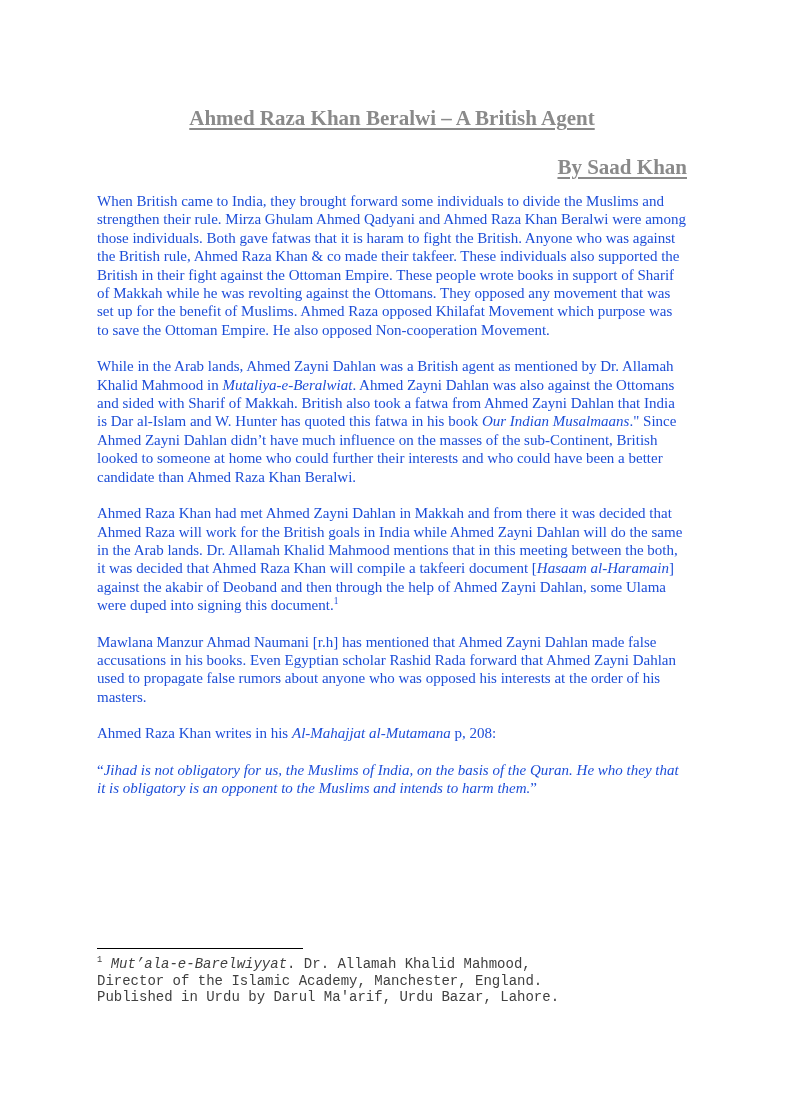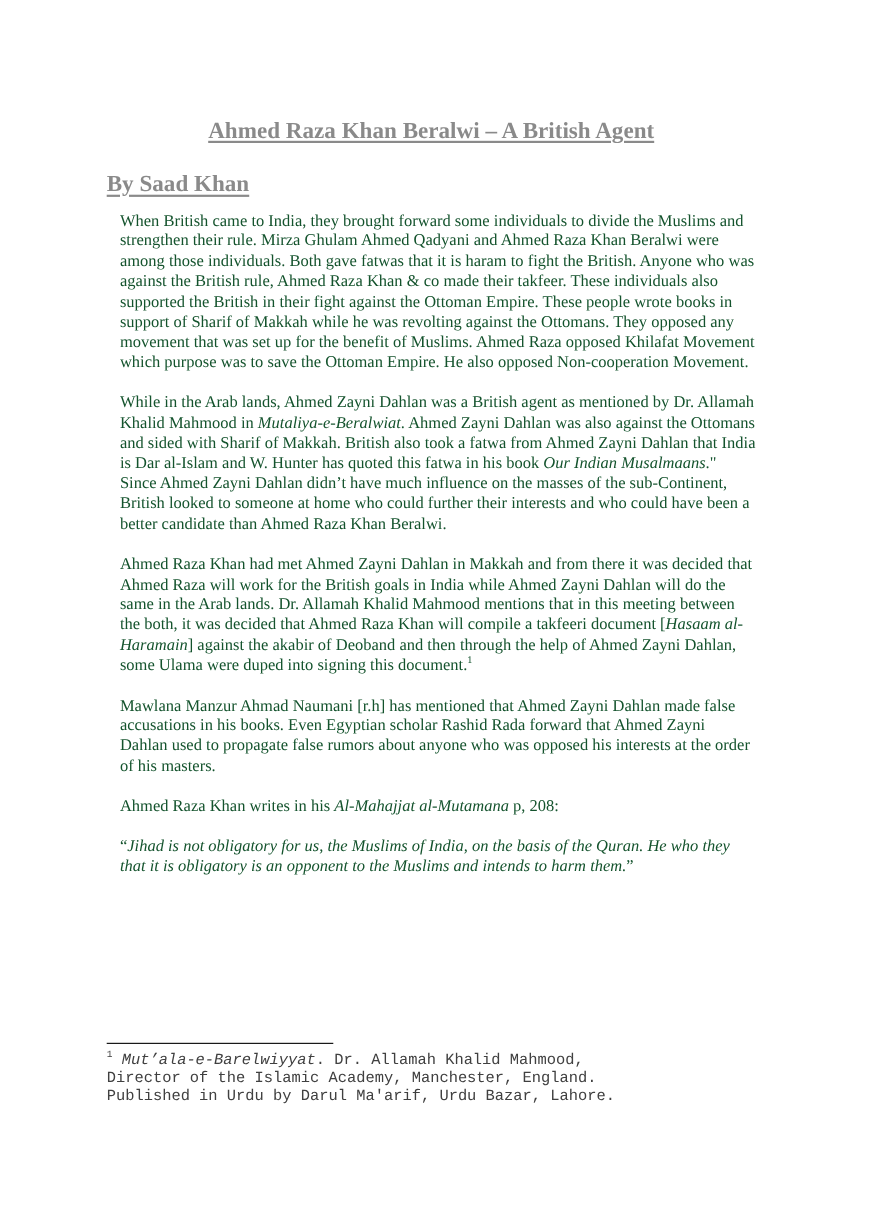--- a/index.html
+++ b/index.html
@@ -23,36 +23,36 @@
     text-align: center;
     font-size: 21px;
     line-height: 24px;
     font-weight: bold;
     color: #8a8a8a;
     text-decoration: underline;
     text-underline-offset: 3px;
   }
   .byline {
     margin: 25px 0 0 0;
-    text-align: left;
+    text-align: right;
     font-size: 21px;
     line-height: 24px;
     font-weight: bold;
     color: #8a8a8a;
     text-decoration: underline;
     text-underline-offset: 3px;
   }
   .body-text {
     margin-top: 13px;
   }
   .para {
-    margin: 0 0 18px 12px;
+    margin: 0 0 18px 0;
     font-size: 15px;
     line-height: 18.4px;
-    color: #14532d;
+    color: #1d4ed8;
   }
   .para em { }
   sup {
     font-size: 0.62em;
     vertical-align: super;
     line-height: 0;
   }
   .footnote-area {
     position: absolute;
     left: 97px;

